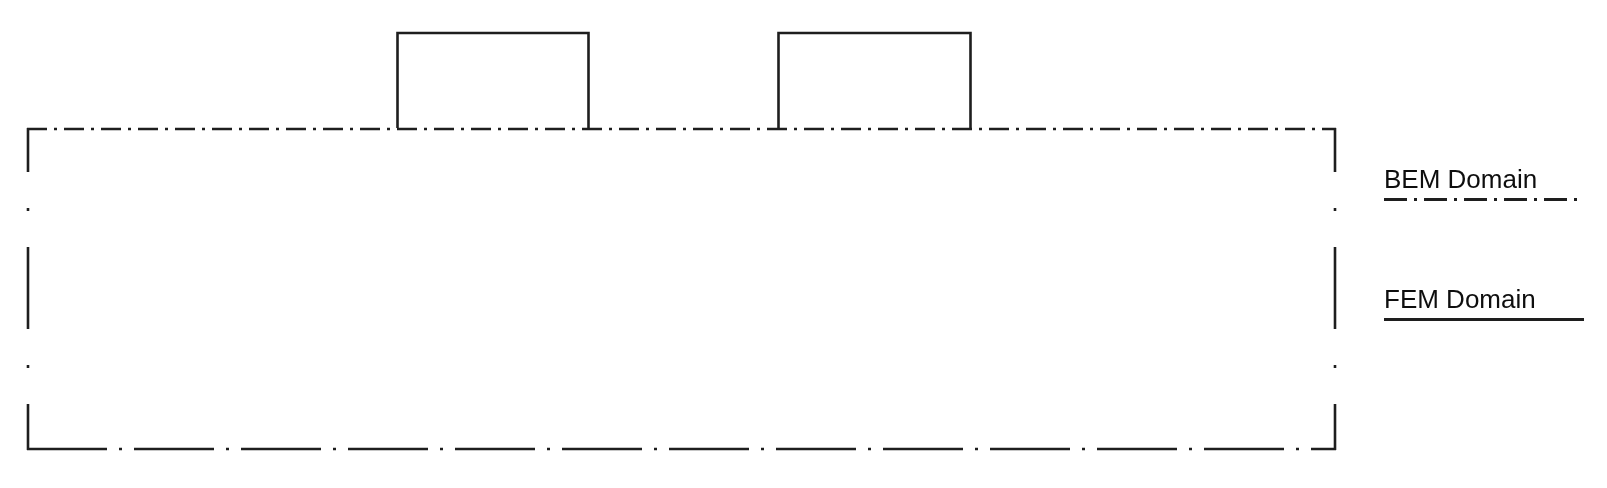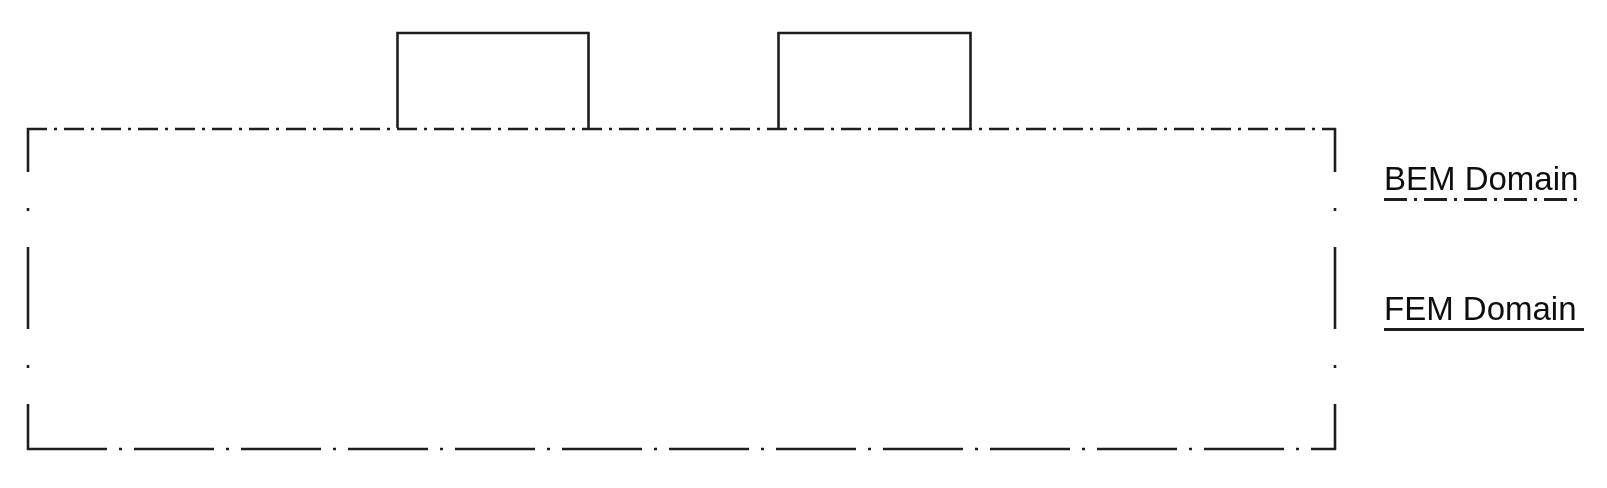--- a/index.html
+++ b/index.html
@@ -18,21 +18,21 @@
   #diagram-svg {
     position: absolute;
     left: 0;
     top: 0;
   }
   .domain-label {
     position: absolute;
     left: 1384px;
     width: 204px;
     color: #0e0e0e;
-    font-size: 33px;
+    font-size: 26px;
     line-height: 34px;
     white-space: nowrap;
     text-align: left;
   }
   .domain-label .label-text {
     display: block;
     height: 34px;
   }
   .underline {
     display: block;
@@ -46,21 +46,21 @@
       #1e1e1e 0px, #1e1e1e 23px,
       transparent 23px, transparent 30px,
       #1e1e1e 30px, #1e1e1e 33px,
       transparent 33px, transparent 40px
     );
   }
   .underline.solid {
     background: #1e1e1e;
   }
   #bem-label { top: 162px; }
-  #fem-label { top: 292px; }
+  #fem-label { top: 282px; }
 </style>
 </head>
 <body>
 
 <div id="canvas">
 
   <svg id="diagram-svg" width="1607" height="488" viewBox="0 0 1607 488">
 
     <line x1="27" y1="129" x2="1336" y2="129" stroke-width="2.6" fill="none" stroke-dasharray="20 7 3 7" stroke="#1e1e1e"></line>
 

